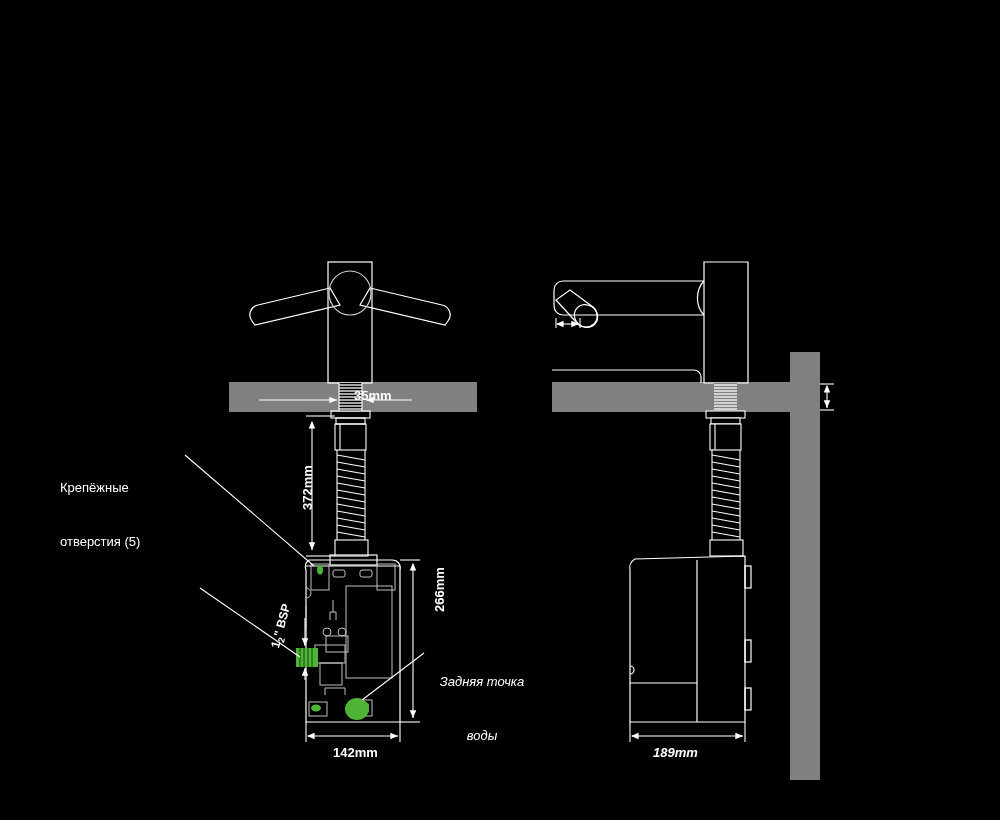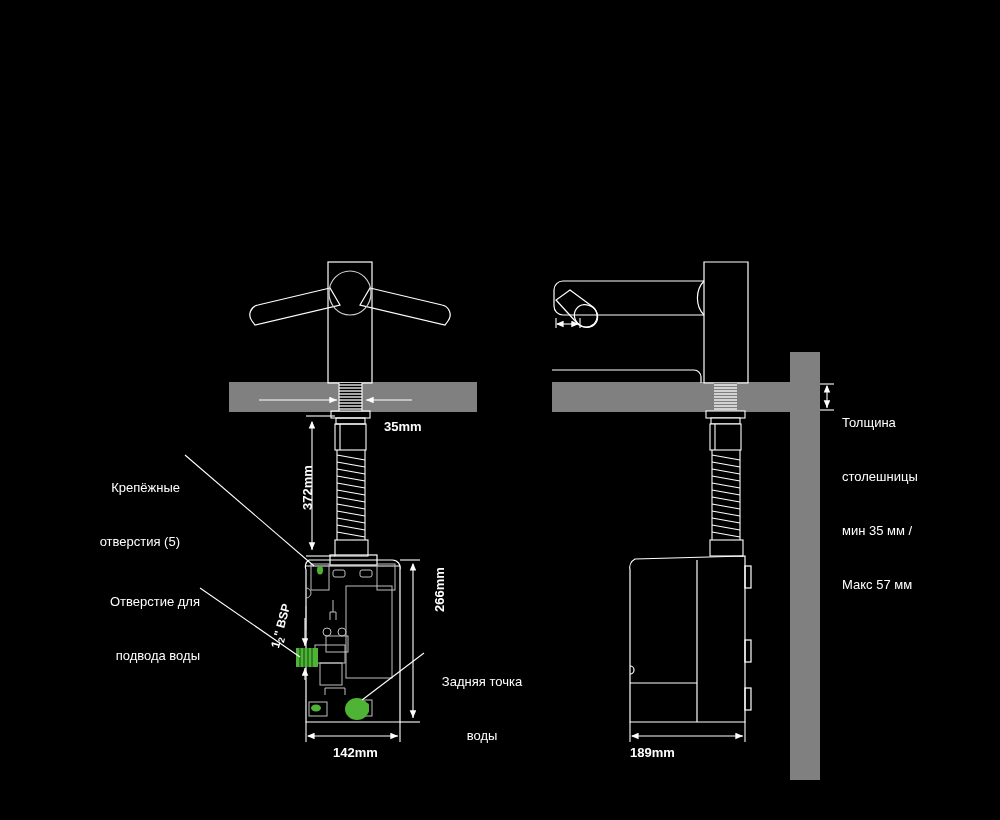--- a/index.html
+++ b/index.html
@@ -39,21 +39,20 @@
     white-space: nowrap;
   }
   .dim-label.vert {
     transform-origin: 0 0;
     transform: rotate(-90deg);
   }
   .anno.right-text {
     text-align: left;
   }
   .anno.left-text {
-    text-align: right;
   }
   .bsp-label {
     position: absolute;
     color: #ffffff;
     font-family: "Liberation Sans", sans-serif;
     font-size: 12px;
     font-weight: bold;
     white-space: nowrap;
     transform-origin: 0 0;
     transform: rotate(-75deg);
@@ -276,44 +275,34 @@
         <line x1="827" y1="386" x2="827" y2="408" marker-start="url(#arrStart)" marker-end="url(#arrEnd)"></line>
       </g>
     </g>
   </svg>
 
   <div class="anno left-text" style="left: 60px; top: 443px; width: 120px;">
     <div>Крепёжные</div>
     <div>отверстия (5)</div>
   </div>
 
-  <div class="anno left-text" style="left: 70px; top: 557px; width: 130px;">
-    <div>Отверстие для</div>
-    <div>подвода воды</div>
-  </div>
-
-  <div class="anno" style="left: 427px; top: 637px; width: 110px; text-align: center;">
+
+  <div class="anno" style="left: 427px; top: 637px; width: 110px; text-align: center; font-style: italic;">
     <div>Задняя точка</div>
     <div>воды</div>
   </div>
 
-  <div class="anno right-text" style="left: 842px; top: 378px; width: 150px;">
-    <div>Толщина</div>
-    <div>столешницы</div>
-    <div>мин 35 мм /</div>
-    <div>Макс 57 мм</div>
-  </div>
-
-  <div class="dim-label" style="left: 384px; top: 388px; margin-top: 31px;">35mm</div>
+
+  <div class="dim-label" style="left: 354px; top: 388px;">35mm</div>
 
   <div class="dim-label vert" style="left: 300px; top: 510px;">372mm</div>
 
   <div class="dim-label vert" style="left: 432px; top: 612px;">266mm</div>
 
   <div class="dim-label" style="left: 333px; top: 745px;">142mm</div>
 
-  <div class="dim-label" style="left: 630px; top: 745px;">189mm</div>
+  <div class="dim-label" style="left: 653px; top: 745px; font-style: italic;">189mm</div>
 
   <div class="bsp-label" style="left: 268px; top: 646px;">
     <span>1</span><sub>2</sub><span>"</span> <span>BSP</span>
   </div>
 
 </div>
 
 </body></html>

